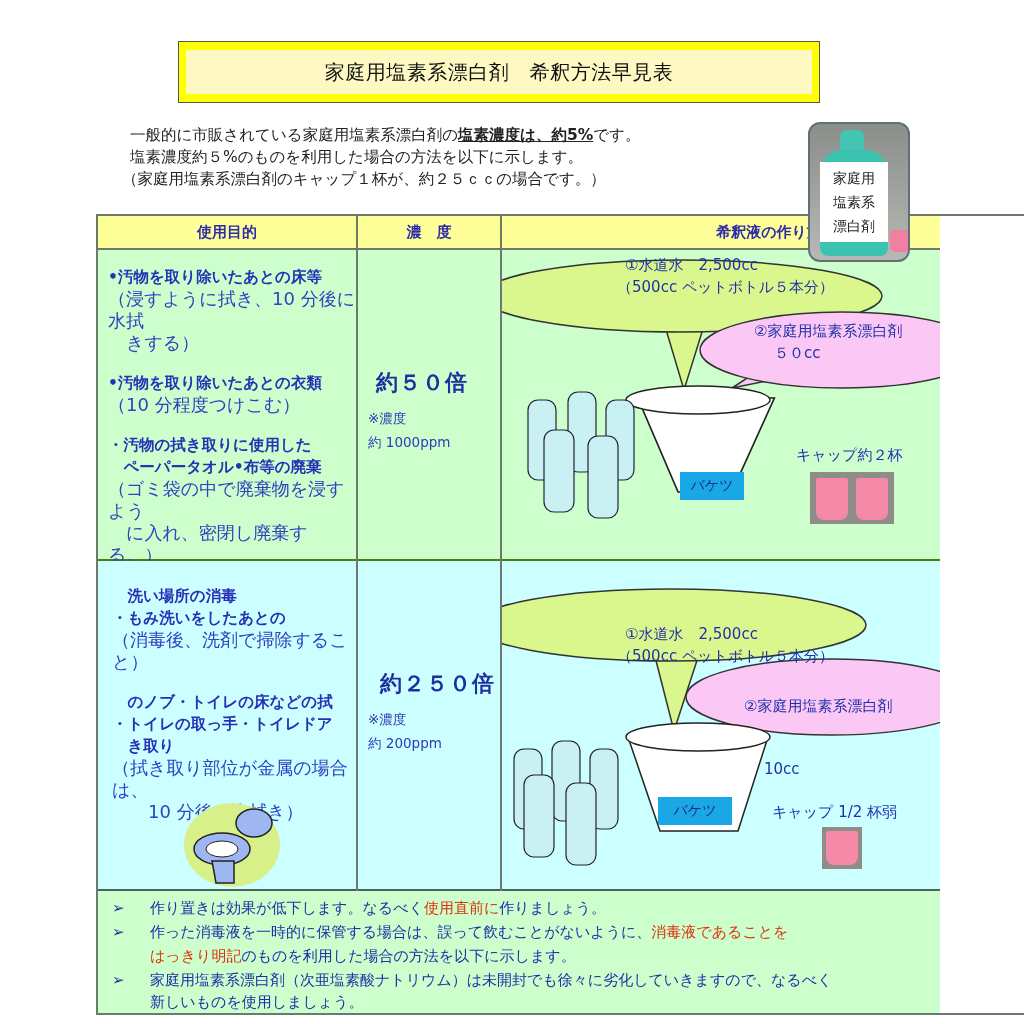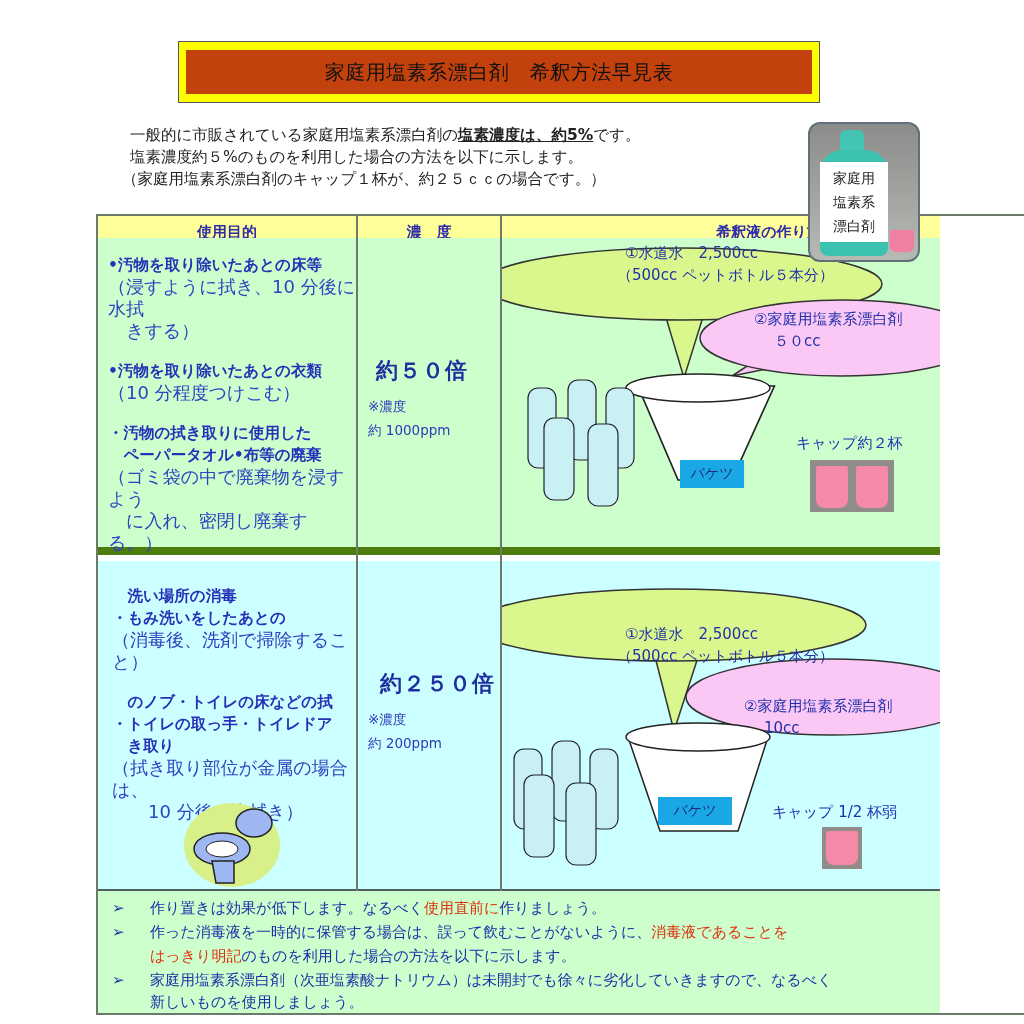--- a/index.html
+++ b/index.html
@@ -1,38 +1,38 @@
 <!DOCTYPE html>
 <html><head>
 <meta charset="utf-8">
 <style>
   html, body { margin:0; padding:0; }
   body { width:1024px; height:1024px; background:#ffffff; position:relative; overflow:hidden;
          font-family:"DejaVu Sans", "Liberation Sans", sans-serif; color:#1a1a1a; }
   .abs { position:absolute; }
   
   .title-box { left:178px; top:41px; width:642px; height:62px; background:#ffff00; border:1px solid #555; box-sizing:border-box; }
-  .title-inner { position:absolute; left:7px; top:8px; right:7px; bottom:8px; background:#c2410c; display:flex; align-items:center; justify-content:center;
+  .title-inner { position:absolute; left:7px; top:8px; right:7px; bottom:8px; background:#fef9c3; display:flex; align-items:center; justify-content:center;
                  font-size:20px; color:#111; letter-spacing:0.5px; }
   
   .intro { left:130px; top:124px; font-size:15.5px; line-height:22px; color:#222; }
   .intro .ul { text-decoration:underline; font-weight:bold; }
   .intro .l3 { margin-left:-8px; }
   
-  .photo { left:808px; top:122px; width:112px; height:140px; border-radius:12px; border:2px solid #607078; background:linear-gradient(#8a8d8a,#b7b9b4); box-sizing:border-box; overflow:hidden; }
+  .photo { left:808px; top:122px; width:102px; height:140px; border-radius:12px; border:2px solid #607078; background:linear-gradient(#8a8d8a,#b7b9b4); box-sizing:border-box; overflow:hidden; }
   .bottle-neck { left:30px; top:6px; width:24px; height:24px; background:#44c4b2; border-radius:6px 6px 2px 2px; }
   .bottle-body { left:10px; top:26px; width:68px; height:106px; background:#3cc3b0; border-radius:22px 22px 8px 8px; }
   .bottle-label { left:10px; top:38px; width:68px; height:80px; background:#fff; font-family:"DejaVu Serif", serif; font-size:14px; line-height:24px; text-align:center; padding-top:4px; box-sizing:border-box; color:#222; }
   .cap-small { left:80px; top:106px; width:24px; height:22px; background:#f07fa2; border-radius:2px 2px 6px 6px; }
   
   .table { left:96px; top:214px; width:962px; height:801px; border:2px solid #6b7a6b; box-sizing:border-box; }
   .hdr { left:0; top:0; width:842px; height:32px; background:#ffff99; border-bottom:2px solid #6b7a6b; }
   .hdr .h { position:absolute; top:0; height:32px; display:flex; align-items:center; justify-content:center; color:#2e2ea8; font-weight:bold; font-size:15px; }
   .vline { position:absolute; width:2px; background:#6b7a6b; }
-  .row1 { left:0; top:22px; width:842px; height:309px; background:#ccffcc; border-bottom:8px solid #4d7c0f; }
+  .row1 { left:0; top:34px; width:842px; height:309px; background:#ccffcc; border-bottom:8px solid #4d7c0f; }
   .row2 { left:0; top:345px; width:842px; height:328px; background:#ccffff; border-bottom:2px solid #4f5f5f; }
   .notes { left:0; top:675px; width:842px; height:122px; background:#ccffcc; }
   .purpose-main { font-size:15.5px; font-weight:bold; color:#2631b8; line-height:22px; }
   .purpose-sub { font-size:18px; color:#3042c0; line-height:22px; }
   .conc-main { font-size:22px; font-weight:bold; color:#1f2fa0; letter-spacing:1px; }
   .conc-sub { font-size:13.5px; color:#2f3ab8; line-height:24px; }
   .btext { font-size:15px; color:#2030a8; line-height:22px; }
   .bucket-label { background:#1aa7e6; color:#1d2d7a; font-size:14px; display:flex; align-items:center; justify-content:center; }
   .cap-text { font-size:15px; color:#1f2fb0; }
   .cupbox { background:#8f8c8a; }
@@ -165,21 +165,21 @@
         <rect x="22" y="214" width="30" height="82" rx="10"></rect>
         <rect x="64" y="222" width="30" height="82" rx="10"></rect>
       </g>
     </svg>
     <div class="abs btext" style="left:527px;top:62px;">
       <div>①水道水　2,500cc</div>
       <div style="margin-left:-8px;">（500cc ペットボトル５本分）</div>
     </div>
     <div class="abs btext" style="left:646px;top:134px;">
       <div>②家庭用塩素系漂白剤</div>
-      <div style="margin-left:20px;">10cc</div>
+      <div style="margin-left:20px;margin-top:41px;">10cc</div>
     </div>
     <div class="abs bucket-label" style="left:560px;top:236px;width:74px;height:28px;">バケツ</div>
     <div class="abs cap-text" style="left:674px;top:242px;">キャップ 1/2 杯弱</div>
     <div class="abs cupbox" style="left:724px;top:266px;width:40px;height:42px;">
       <div class="cup" style="left:4px;top:4px;width:32px;height:34px;"></div>
     </div>
   </div>
 
   <div class="vline" style="left:258px;top:0;height:675px;"></div>
   <div class="vline" style="left:402px;top:0;height:675px;"></div>

